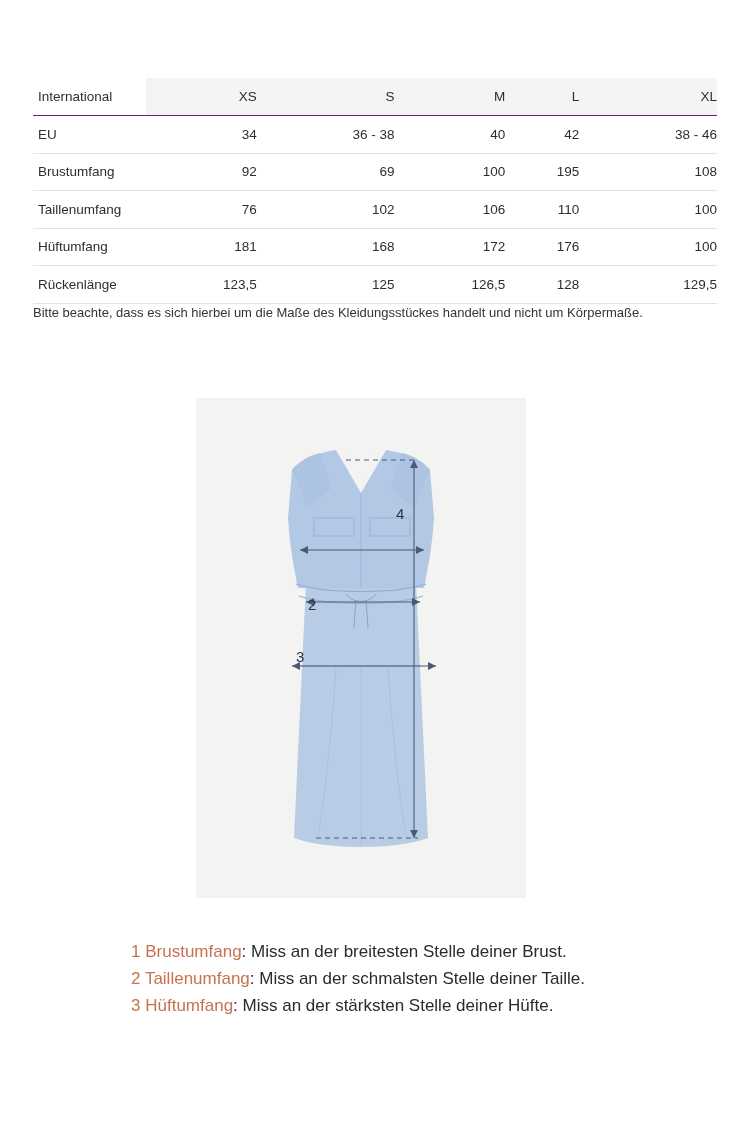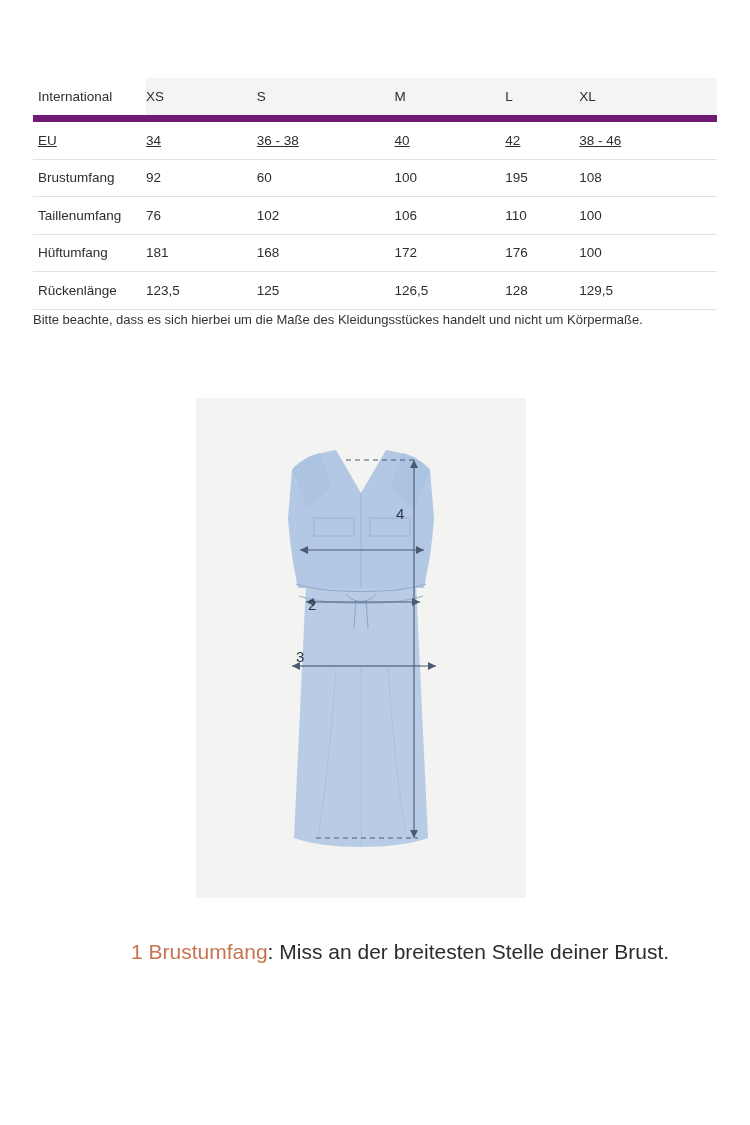--- a/index.html
+++ b/index.html
@@ -33,49 +33,48 @@
     width: 684px;
     font-size: 13.5px;
     color: #2e2e2e;
   }
   table.size-table th,
   table.size-table td {
     font-weight: 400;
     padding: 0;
     height: 36.5px;
     vertical-align: middle;
-    text-align: left;
+    text-align: right;
   }
   table.size-table thead th {
     background: #f4f4f4;
     color: #2e2e2e;
     font-size: 13.5px;
     height: 37px;
   }
   table.size-table thead th.first,
   table.size-table tbody td.first {
     text-align: left;
     padding-left: 5px;
     width: 108px;
   }
   table.size-table thead th.first {
     background: #ffffff;
   }
   table.size-table tbody tr td {
     border-bottom: 1px solid #e2e2e2;
   }
   table.size-table tbody tr:first-child td {
-    border-top: 7px solid #701a75;
-    text-decoration: underline;
+    border-top: 1px solid #701a75;
   }
 
   .note {
     position: absolute;
     left: 33px;
-    top: 310px;
+    top: 303px;
     width: 690px;
     font-size: 13px;
     color: #333333;
     line-height: 1.5;
   }
 
   
   .figure {
     position: absolute;
     left: 196px;
@@ -88,21 +87,21 @@
   .figure svg {
     display: block;
   }
 
   
   .legend {
     position: absolute;
     left: 131px;
     top: 938px;
     width: 600px;
-    font-size: 21px;
+    font-size: 17px;
     line-height: 27px;
     color: #2b2b2b;
   }
   .legend .line {
     white-space: nowrap;
   }
   .legend .num {
     color: #c8734f;
   }
   .legend .term {
@@ -134,21 +133,21 @@
           <td class="first">EU</td>
           <td>34</td>
           <td>36 - 38</td>
           <td>40</td>
           <td>42</td>
           <td>38 - 46</td>
         </tr>
         <tr>
           <td class="first">Brustumfang</td>
           <td>92</td>
-          <td>60</td>
+          <td>69</td>
           <td>100</td>
           <td>195</td>
           <td>108</td>
         </tr>
         <tr>
           <td class="first">Taillenumfang</td>
           <td>76</td>
           <td>102</td>
           <td>106</td>
           <td>110</td>
@@ -238,15 +237,23 @@
         <text x="100" y="264">3</text>
       </g>
     </svg>
   </div>
 
   <div class="legend">
     <div class="line">
       <span class="num">1</span>
       <span class="term">Brustumfang</span><span class="desc">: Miss an der breitesten Stelle deiner Brust.</span>
     </div>
+    <div class="line">
+      <span class="num">2</span>
+      <span class="term">Taillenumfang</span><span class="desc">: Miss an der schmalsten Stelle deiner Taille.</span>
+    </div>
+    <div class="line">
+      <span class="num">3</span>
+      <span class="term">Hüftumfang</span><span class="desc">: Miss an der stärksten Stelle deiner Hüfte.</span>
+    </div>
   </div>
 
 </div>
 
 </body></html>

